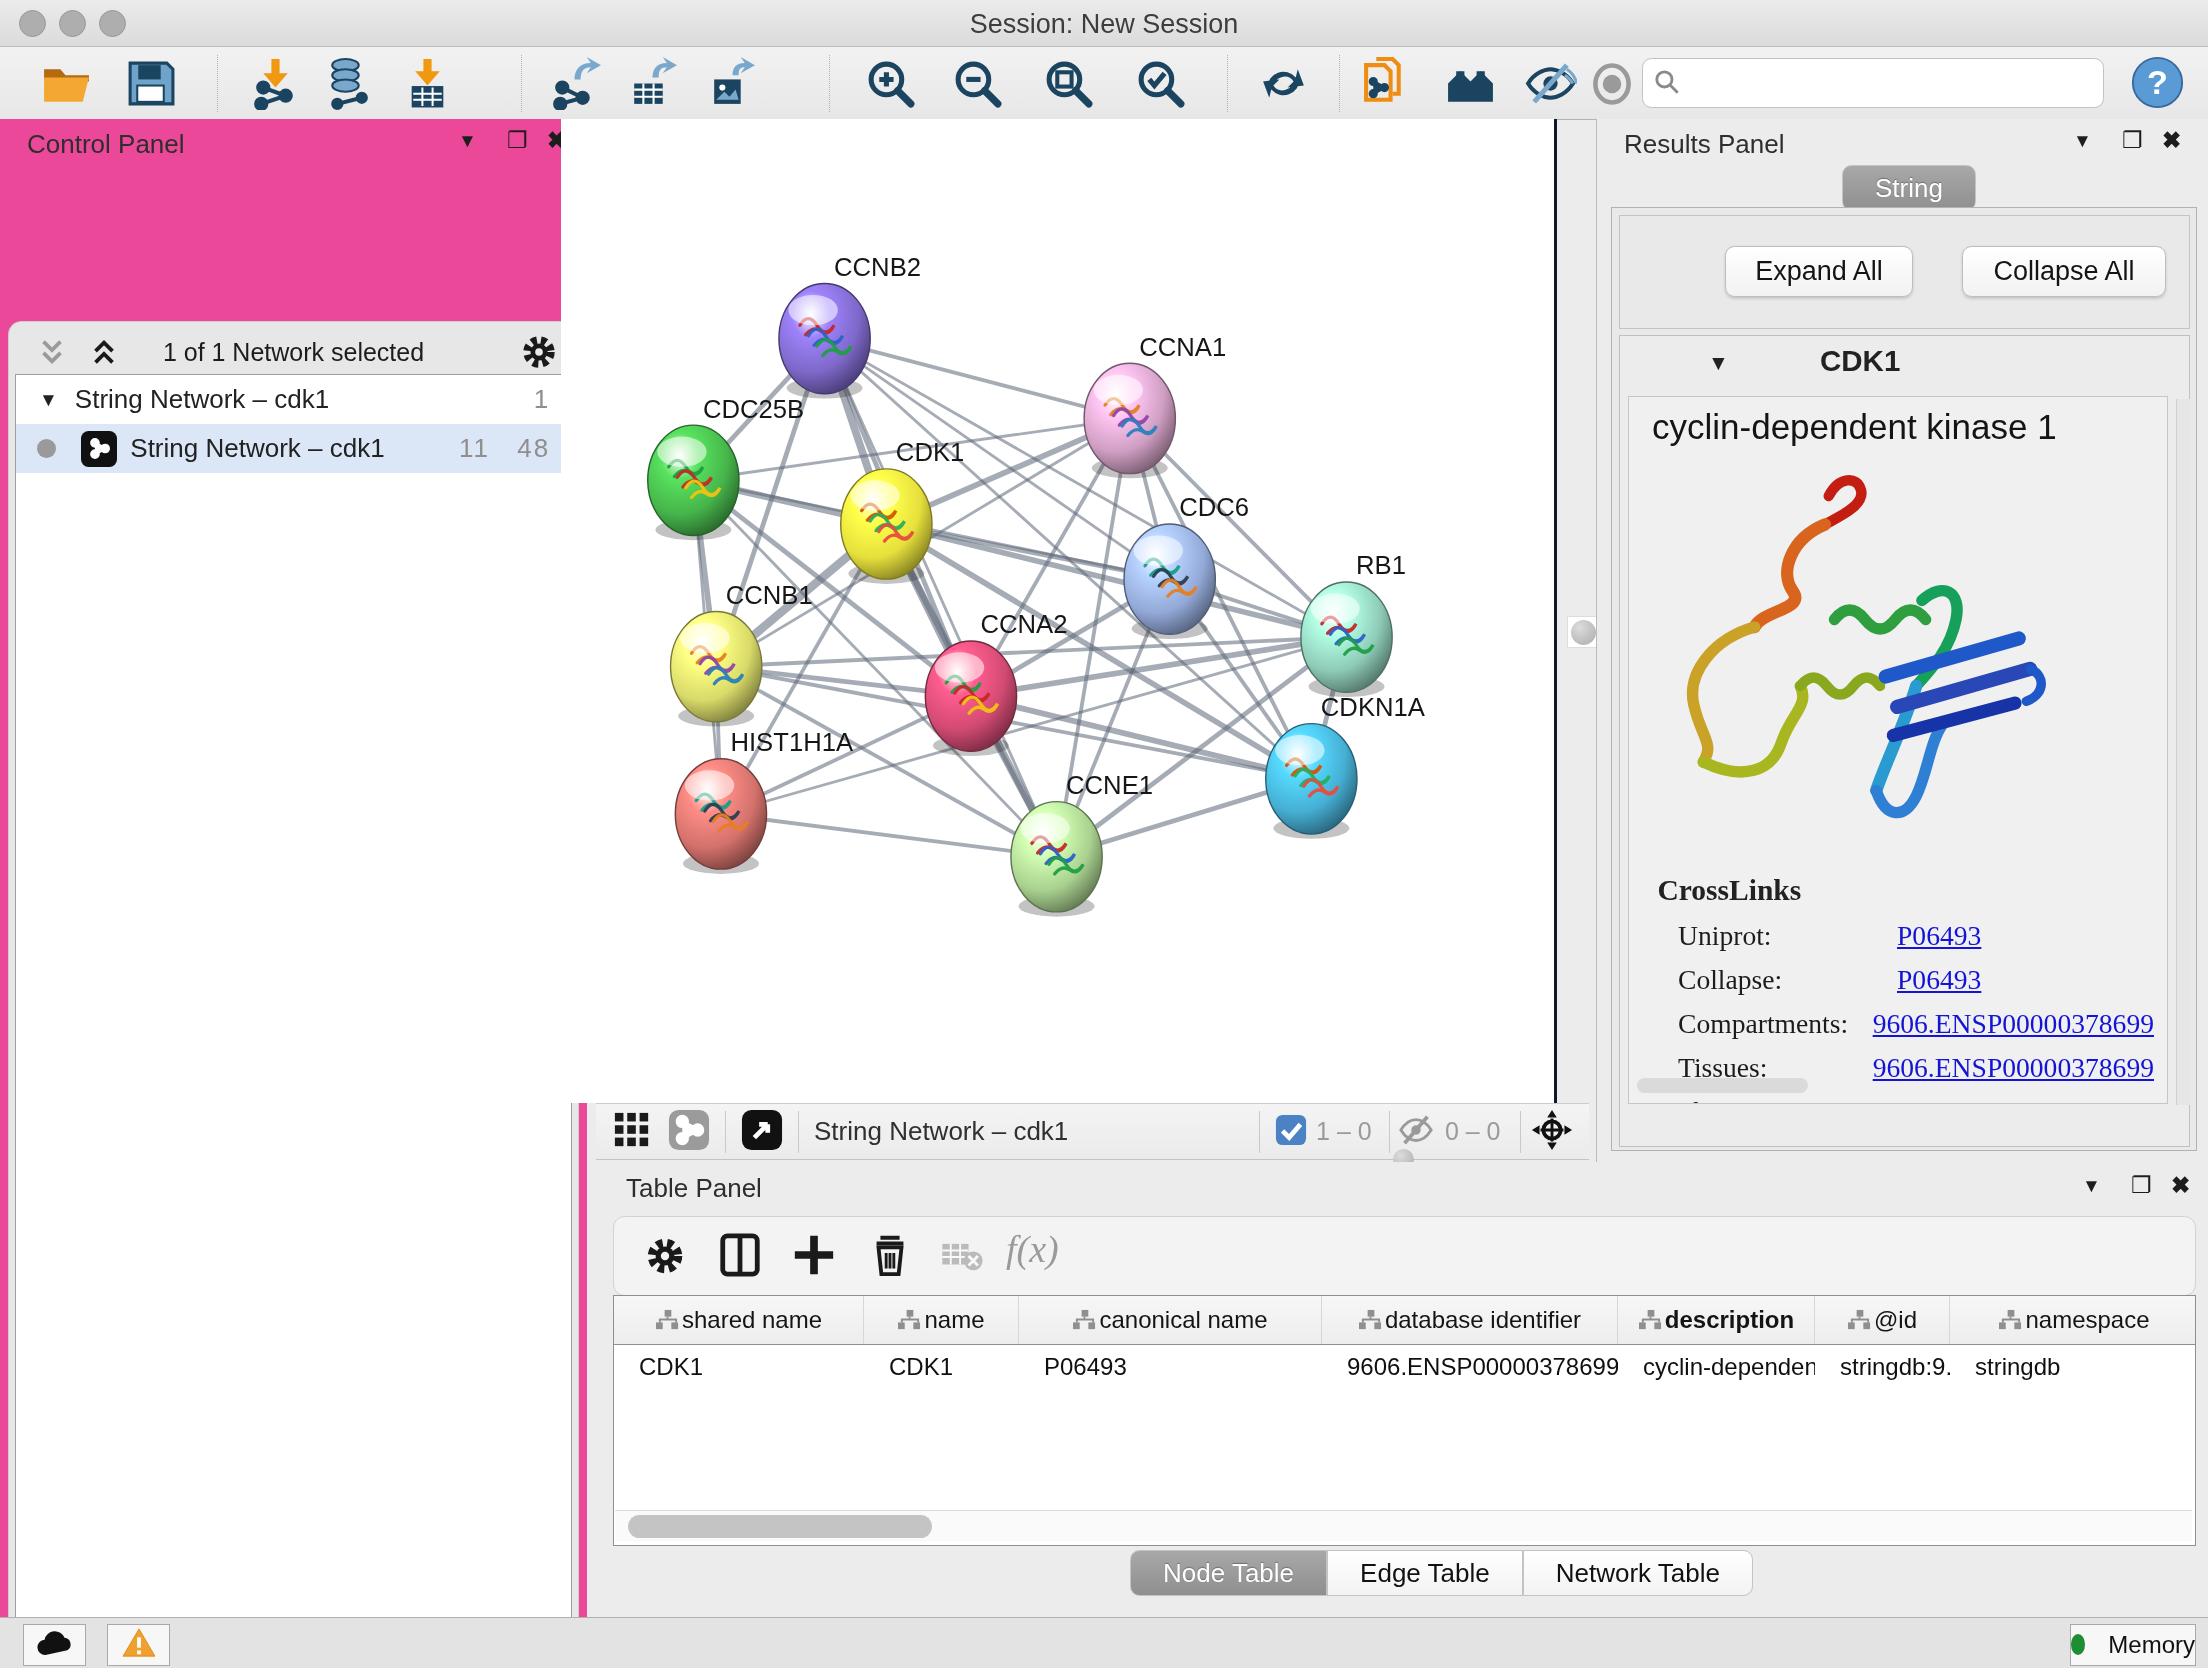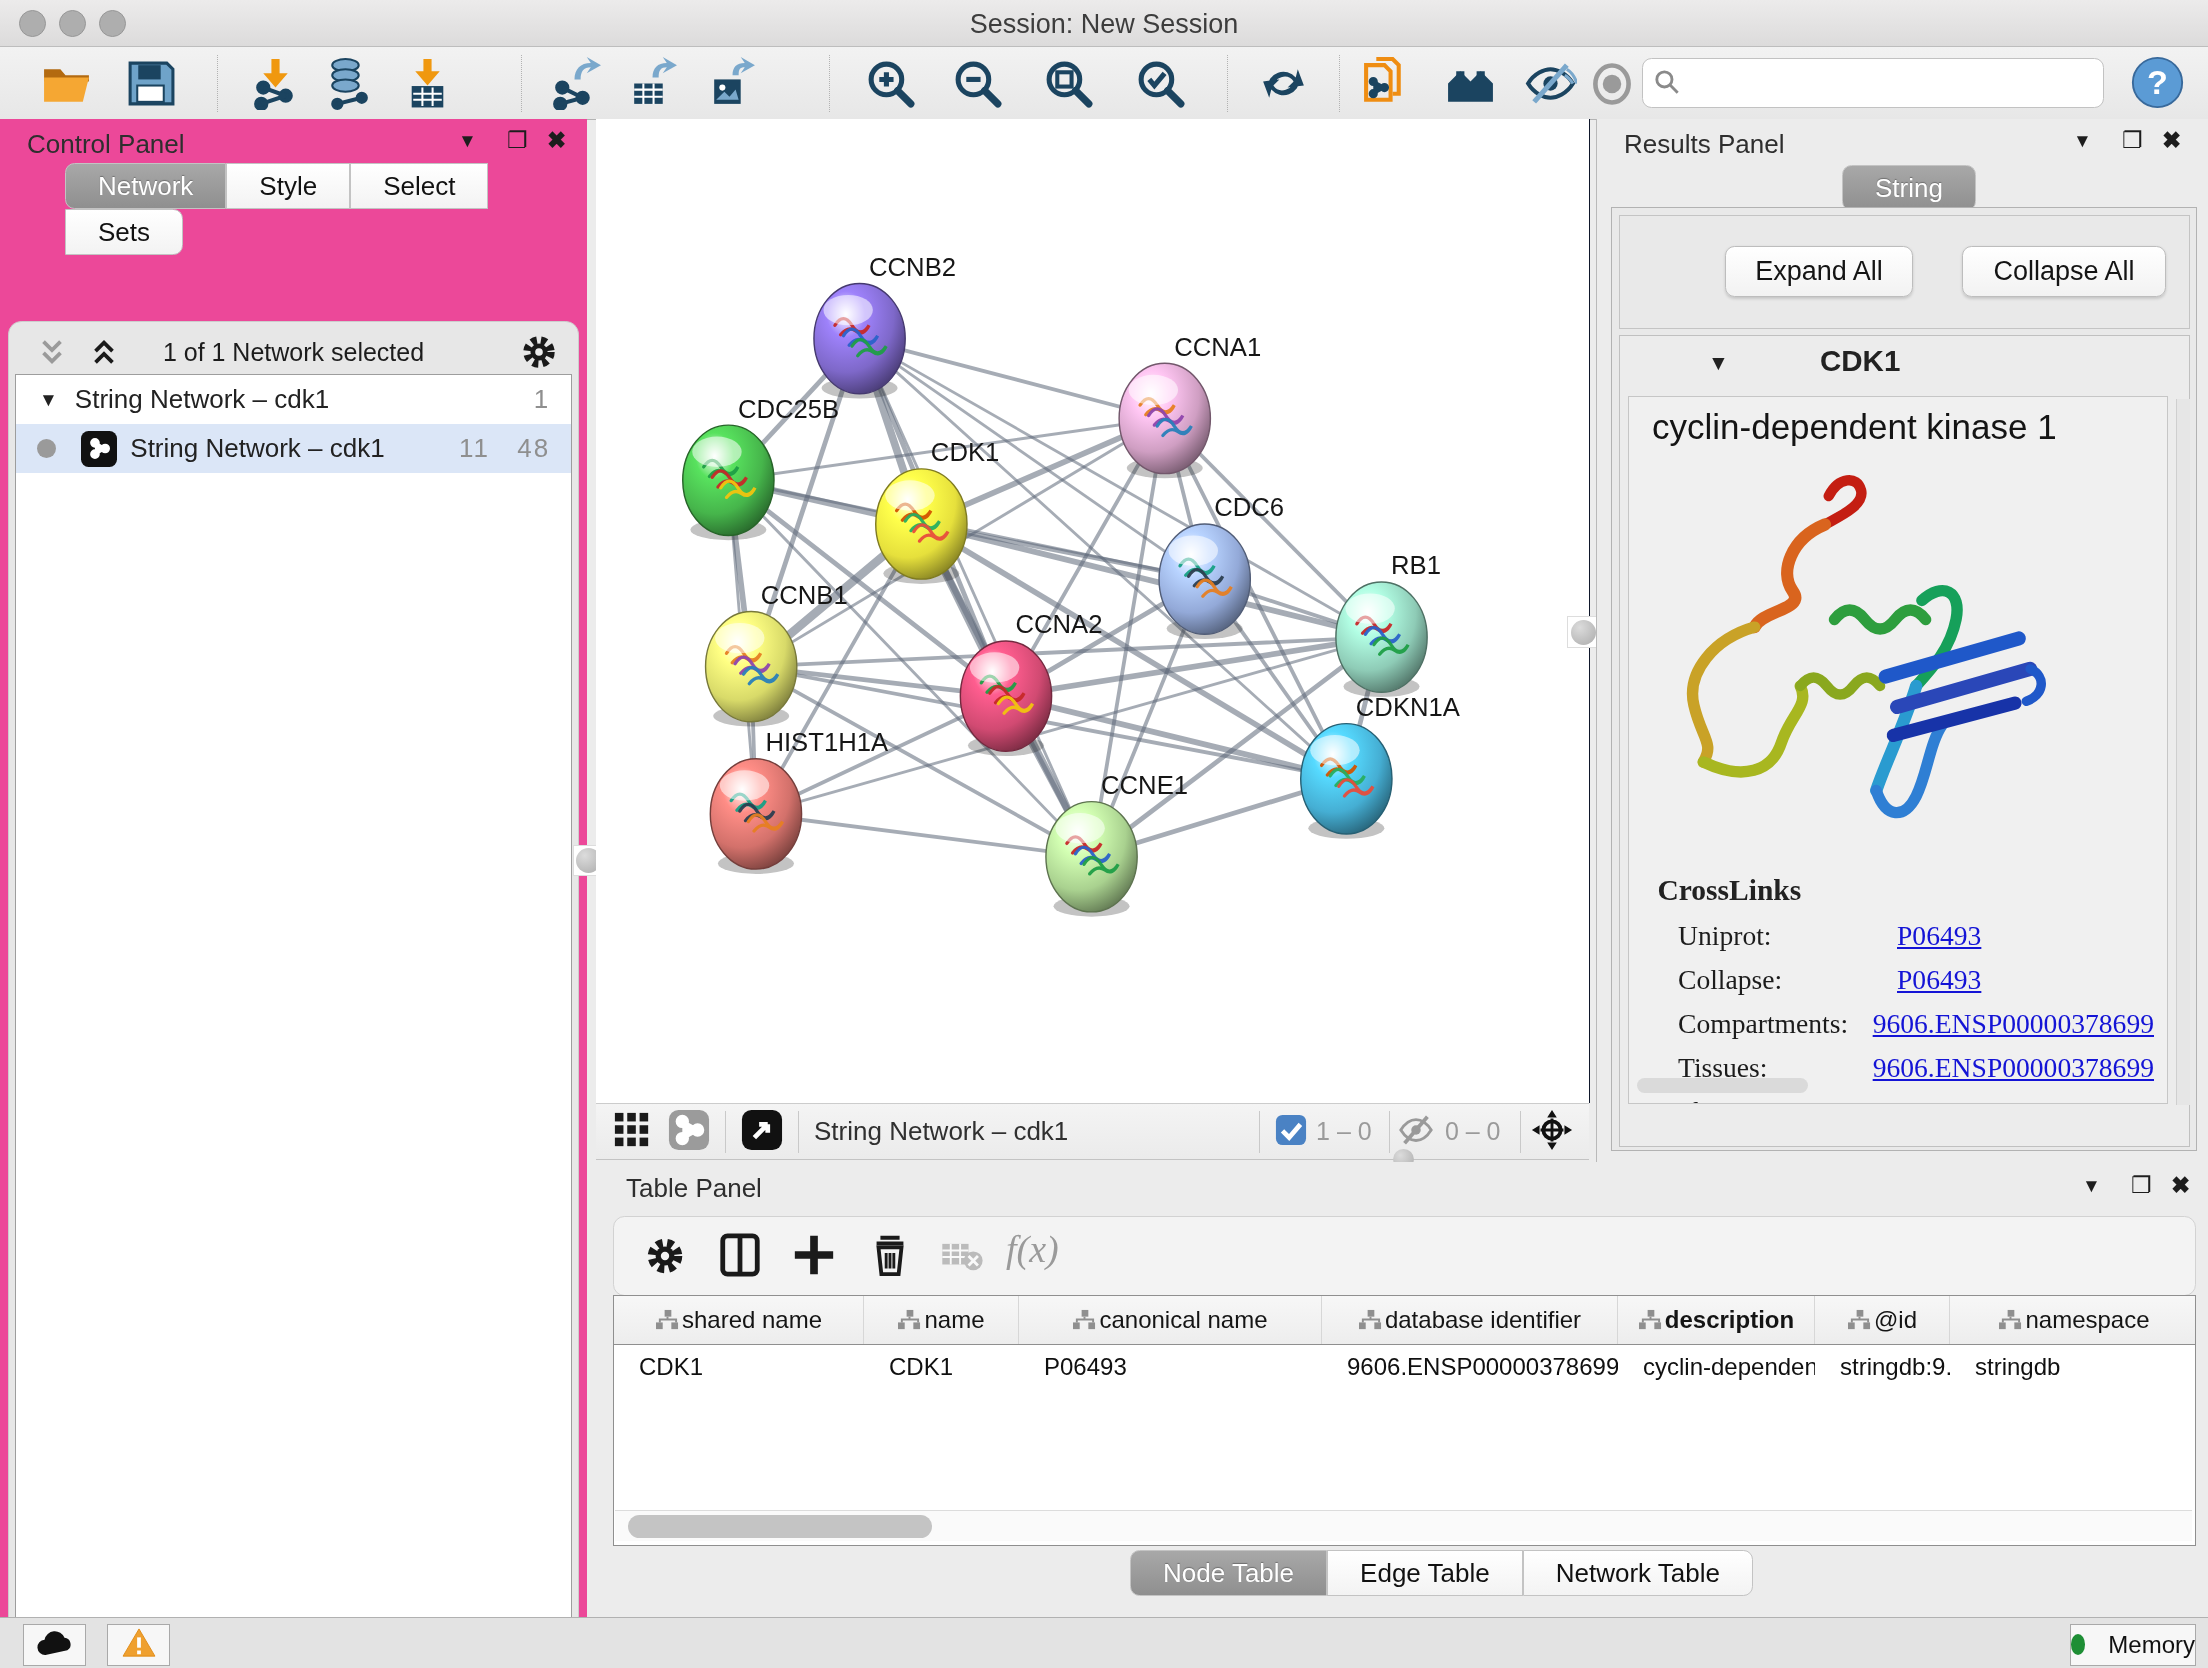--- a/index.html
+++ b/index.html
@@ -32,21 +32,21 @@
   
   #control-panel{left:0;top:119px;width:587px;height:1498px;background:#ec4899;}
   #cp-box{left:7.6px;top:202px;width:569px;height:1381px;background:#e7e7e7;border:1px solid #cdcdcd;border-radius:13.3px;}
   #tree{left:15px;top:255px;width:555px;height:1318px;background:#ffffff;border:1.9px solid #9d9d9d;overflow:hidden;}
   .trow{height:49px;display:flex;align-items:center;font-size:26px;}
   .trow .cnt{margin-left:auto;color:#8f8f8f;padding-right:21px;letter-spacing:1.9px;}
   .trow.sel{background:#dbe6f7;}
   .badge{width:36px;height:36px;border-radius:7.6px;background:#111;display:inline-flex;align-items:center;
          justify-content:center;margin-right:13.3px;flex:0 0 auto;}
   
-  #network-panel{left:596px;top:119px;width:993px;height:984px;background:#ffffff;border-right:1px solid #0f172a;}
+  #network-panel{left:561px;top:119px;width:993px;height:984px;background:#ffffff;border-right:3px solid #0f172a;}
   #net-toolbar{left:596px;top:1103px;width:993px;height:55px;background:linear-gradient(#f4f4f4,#ebebeb);
                border-top:1px solid #cccccc;border-bottom:1px solid #c3c3c3;display:flex;align-items:center;}
   .ntsep{width:0;height:42px;border-left:1px solid #c9c9c9;margin:0 15px;}
   #net-title{font-size:26px;color:#303030;}
   .cnt-txt{font-size:25px;color:#9a9a9a;margin:0 9.5px;}
   
   #results-panel{left:1596px;top:119px;width:613px;height:1043px;background:#ececec;border-left:1.9px solid #b9b9b9;}
   #rp-outer{left:1611px;top:207px;width:584px;height:942px;background:#e9e9e9;border:1.9px solid #b2b2b2;}
   #rp-btnbox{left:1619px;top:215px;width:569px;height:112px;border:1.9px solid #c4c4c4;}
   .rbtn{height:49px;border:1px solid #bdbdbd;border-radius:9.5px;background:linear-gradient(#ffffff,#f2f2f2);
@@ -231,21 +231,20 @@
           <circle cx="29" cy="29" r="26" fill="#5b9bd5" stroke="#38699b" stroke-width="2"></circle>
           <text x="29" y="41" text-anchor="middle" font-size="36" font-weight="bold" fill="#fff">?</text>
         </svg></span>
   </div>
 
   <div class="abs" id="control-panel">
     <div class="abs panel-title" style="left:27px;top:9.5px">Control Panel</div>
     <span class="abs winbtn" style="left:458px;top:11.4px;font-size:19px">▼</span>
     <span class="abs winbtn" style="left:507px;top:7.6px">❐</span>
     <span class="abs winbtn" style="left:547px;top:7.6px;font-weight:bold">✖</span>
-    <div class="abs" id="cp-tabs" style="left:65px;top:44px"><div class="tab sel">Network</div><div class="tab">Style</div><div class="tab">Select</div><div class="tab">Sets</div></div>
     <div class="abs" id="cp-box"></div>
     <span class="abs" style="left:36px;top:217px">
       <svg width="32" height="32" viewBox="0 0 34 34" fill="none" stroke="#9a9a9a" stroke-width="4">
           <path d="M8 6l9 9 9-9M8 18l9 9 9-9"></path>
         </svg></span>
     <span class="abs" style="left:88px;top:217px">
       <svg width="32" height="32" viewBox="0 0 34 34" fill="none" stroke="#1a1a1a" stroke-width="4">
           <path d="M8 28l9-9 9 9M8 16l9-9 9 9"></path>
         </svg></span>
     <div class="abs" style="left:0;top:219px;width:587px;text-align:center;font-size:25px;color:#1c1c1c">1 of 1 Network selected</div>

